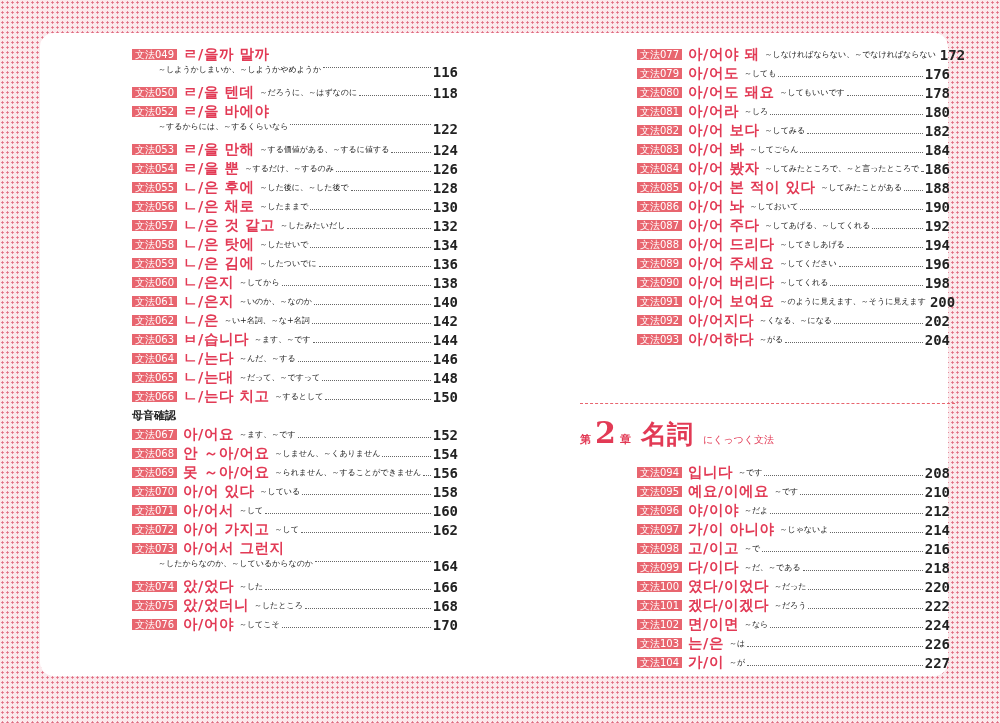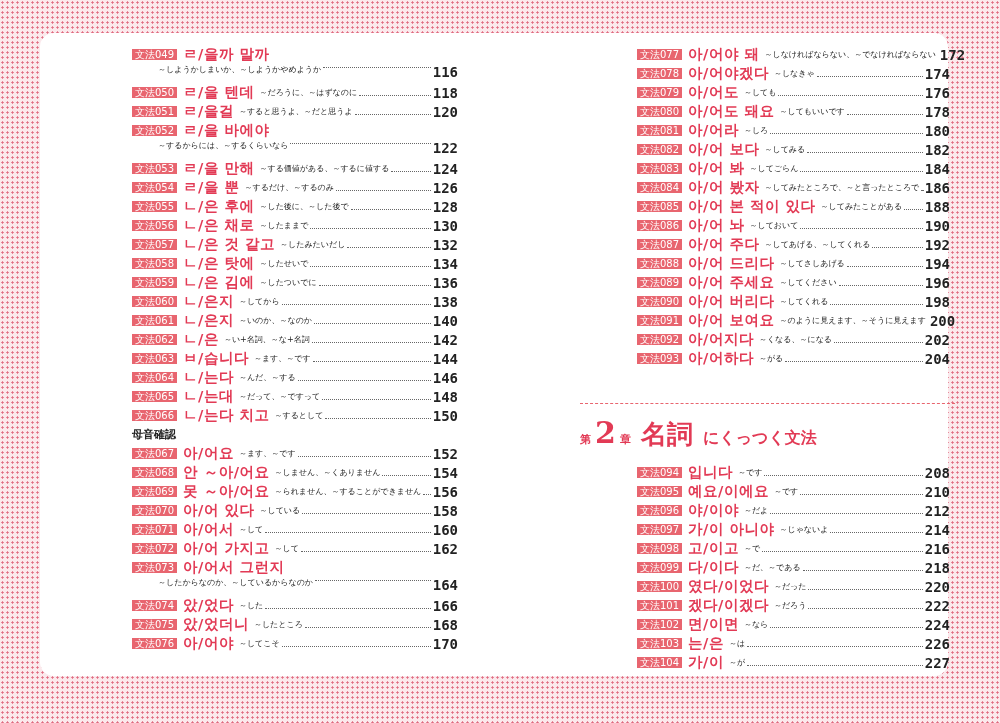--- a/index.html
+++ b/index.html
@@ -34,21 +34,21 @@
 
   .chapter {
     position: absolute; left: 540px; top: 364px; width: 380px; height: 70px;
   }
   .chapter .dash { position: absolute; left: 0; top: 6px; width: 375px; border-top: 1.5px dashed #e8656f; }
   .chapter .title { position: absolute; left: 0; top: 18px; display: flex; align-items: baseline; white-space: nowrap; color: #e23a55; }
   .ch-dai { font-size: 11px; font-weight: bold; }
   .ch-num { font-size: 30px; font-weight: bold; margin: 0 4px; font-family: "DejaVu Serif", serif; }
   .ch-sho { font-size: 11px; font-weight: bold; margin-right: 10px; }
   .ch-main { font-size: 26px; font-weight: bold; margin-right: 10px; }
-  .ch-sub { font-size: 16px; font-weight: bold; text-align: right; }
+  .ch-sub { font-size: 10px; font-weight: normal; text-align: right; }
 </style>
 </head>
 <body>
 
 <div class="page">
   <div class="col col-left" id="colLeft">
       <div class="row">
         <span class="badge">文法049</span>
         <span class="ko">ㄹ/을까 말까</span>
       </div>
@@ -58,27 +58,20 @@
         <span class="pg">116</span>
       </div>
       <div class="row">
         <span class="badge">文法050</span>
         <span class="ko">ㄹ/을 텐데</span>
         <span class="ja">～だろうに、～はずなのに</span>
         <span class="dots"></span>
         <span class="pg">118</span>
       </div>
       <div class="row">
-        <span class="badge">文法051</span>
-        <span class="ko">ㄹ/을걸</span>
-        <span class="ja">～すると思うよ、～だと思うよ</span>
-        <span class="dots"></span>
-        <span class="pg">120</span>
-      </div>
-      <div class="row">
         <span class="badge">文法052</span>
         <span class="ko">ㄹ/을 바에야</span>
       </div>
       <div class="subrow">
         <span class="ja">～するからには、～するくらいなら</span>
         <span class="dots"></span>
         <span class="pg">122</span>
       </div>
       <div class="row">
         <span class="badge">文法053</span>
@@ -252,27 +245,20 @@
         <span class="pg">170</span>
       </div>
     </div>
   <div class="col col-right" id="colRight">
       <div class="row">
         <span class="badge">文法077</span>
         <span class="ko">아/어야 돼</span>
         <span class="ja">～しなければならない、～でなければならない</span>
         <span class="dots"></span>
         <span class="pg">172</span>
-      </div>
-      <div class="row">
-        <span class="badge">文法078</span>
-        <span class="ko">아/어야겠다</span>
-        <span class="ja">～しなきゃ</span>
-        <span class="dots"></span>
-        <span class="pg">174</span>
       </div>
       <div class="row">
         <span class="badge">文法079</span>
         <span class="ko">아/어도</span>
         <span class="ja">～しても</span>
         <span class="dots"></span>
         <span class="pg">176</span>
       </div>
       <div class="row">
         <span class="badge">文法080</span>

